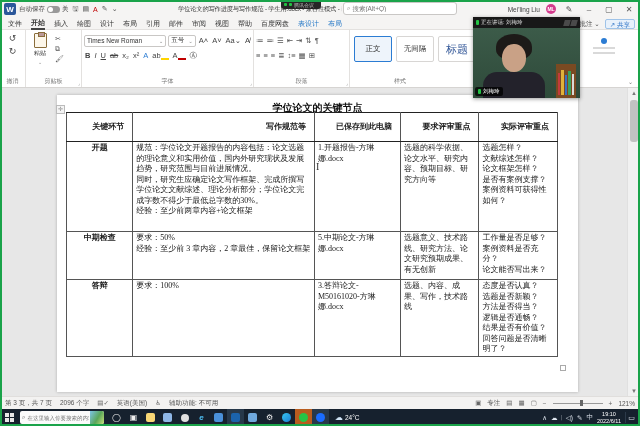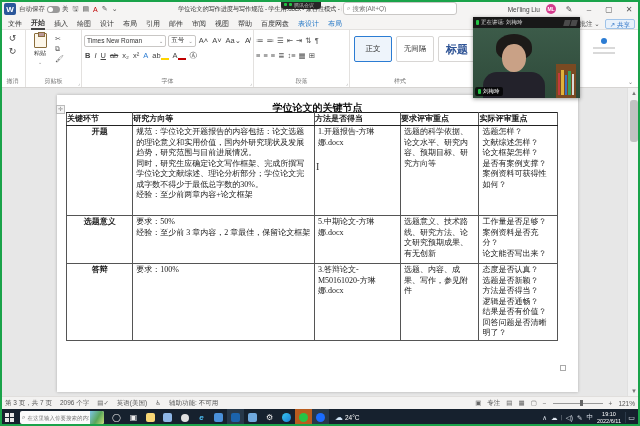--- a/index.html
+++ b/index.html
@@ -59,34 +59,34 @@
   .fbtn.b { font-weight:bold; } .fbtn.i { font-style:italic; } .fbtn.u { text-decoration:underline; } .fbtn.s { text-decoration:line-through; }
   .hl-bar { display:inline-block; width:8px; height:2px; background:#ffd400; vertical-align:bottom; }
   .fc-bar { display:inline-block; width:8px; height:2px; background:#c00000; vertical-align:bottom; }
   .g-par { width:96px; }
   .par-row { display:flex; align-items:center; gap:3px; height:15px; }
   .pbtn { font-size:7.5px; color:#555; }
   .g-styles { flex:1; }
   .style-row { display:flex; gap:4px; padding:3px 2px; }
   .style-box { width:38px; height:26px; border:1px solid #d8d6d4; border-radius:2px; background:#fff; display:flex; align-items:center; justify-content:center; font-size:7.5px; color:#333; }
   .style-box.sel { border:1.5px solid #2b7cd3; background:#eef4fb; }
-  .style-box.h1 { font-family:"Liberation Serif",serif; font-size:11px; color:#2f5496;font-weight:bold; }
+  .style-box.h1 { font-family:"Liberation Serif",serif; font-size:11px; color:#2f5496; }
   #ribbon-collapse { position:absolute; right:6px; bottom:2px; font-size:6px; color:#777; }
   .edit-stub { position:absolute; right:18px; top:8px; width:34px; display:flex; flex-direction:column; gap:3px; align-items:center; }
   .edit-stub .bdot { width:6px; height:6px; border-radius:50%; background:#2b7cd3; }
   .edit-stub .line { width:22px; height:2px; background:#d9d9d9; }
 
   
   #docarea { position:absolute; left:0; top:88px; width:640px; height:308px; background:#e7e7e7; }
   #page { position:absolute; left:57px; top:7px; width:521px; height:297px; background:#fff; box-shadow:0 0 3px rgba(0,0,0,.25); }
   #table-handle { position:absolute; left:-1px; top:10px; width:9px; height:9px; border:1px solid #bbb; background:#f4f4f4; font-size:6px; color:#888; line-height:7px; text-align:center; }
   #doc-table-title { position:absolute; top:6px; left:0; right:0; text-align:center; font-size:10px; font-weight:bold; color:#111; font-family:"Liberation Serif","DejaVu Serif",serif; }
   table.doc { position:absolute; left:9px; top:17px; width:492px; border-collapse:collapse; table-layout:fixed; font-size:8px; color:#1a1a1a; font-family:"Liberation Serif","DejaVu Serif",serif; }
   table.doc th, table.doc td { border:1px solid #555; padding:1px 3px; vertical-align:top; white-space:pre-line; line-height:1.32; overflow:hidden; }
-  table.doc th { text-align:left; font-weight:bold; border-top:1.5px solid #222; border-bottom:1.5px solid #222; height:13px; padding:0; line-height:12px; }
+  table.doc th { text-align:right; font-weight:bold; border-top:1.5px solid #222; border-bottom:1.5px solid #222; height:13px; padding:8px; line-height:12px; }
   td.stage { text-align:center; vertical-align:middle; font-weight:bold; }
   #cursor-ibeam { position:absolute; left:259px; top:66px; font-size:10px; color:#333; font-family:"Liberation Serif",serif; }
   #table-resize { position:absolute; left:503px; top:270px; width:6px; height:6px; border:1px solid #aaa; background:#fff; }
   #vscroll { position:absolute; right:1px; top:0; width:12px; height:308px; background:#f1f1f1; border-left:1px solid #e0e0e0; }
   #vscroll .arrow { width:12px; height:10px; font-size:6px; color:#777; text-align:center; line-height:10px; }
   #vscroll .thumb { position:absolute; left:2px; top:12px; width:8px; height:42px; background:#c2c2c2; border-radius:3px; }
   #vscroll .arrow.down { position:absolute; bottom:0; }
 
   
   #video-window { position:absolute; left:473px; top:17px; width:107px; height:81px; z-index:70; box-shadow:0 1px 4px rgba(0,0,0,.4); }
@@ -292,53 +292,53 @@
         <colgroup>
           <col style="width:13.5%">
             <col style="width:37%">
             <col style="width:17.5%">
             <col style="width:16%">
             <col style="width:16%">
         </colgroup>
         <tbody>
             <tr>
           <th>关键环节</th>
-          <th>研究方向等</th>
-          <th>方法是否得当</th>
+          <th>写作规范等</th>
+          <th>已保存到此电脑</th>
           <th>要求评审重点</th>
           <th>实际评审重点</th>
         </tr>
         <tr style="height:90px;">
           <td class="stage">开题</td>
           <td>规范：学位论文开题报告的内容包括：论文选题的理论意义和实用价值，国内外研究现状及发展趋势，研究范围与目前进展情况。
 同时，研究生应确定论文写作框架、完成所撰写学位论文文献综述、理论分析部分；学位论文完成字数不得少于最低总字数的30%。
 经验：至少前两章内容+论文框架</td>
           <td>1.开题报告-方琳娜.docx</td>
           <td>选题的科学依据、论文水平、研究内容、预期目标、研究方向等</td>
           <td>选题怎样？
 文献综述怎样？
 论文框架怎样？
 是否有案例支撑？
 案例资料可获得性如何？</td>
         </tr>
         <tr style="height:48px;">
-          <td class="stage">选题意义</td>
+          <td class="stage">中期检查</td>
           <td>要求：50%
 经验：至少前 3 章内容，2 章最佳，保留论文框架</td>
           <td>5.中期论文-方琳娜.docx</td>
           <td>选题意义、技术路线、研究方法、论文研究预期成果、有无创新</td>
           <td>工作量是否足够？
 案例资料是否充分？
 论文能否写出来？</td>
         </tr>
         <tr style="height:56px;">
           <td class="stage">答辩</td>
           <td>要求：100%</td>
           <td>3.答辩论文-M50161020-方琳娜.docx</td>
-          <td>选题、内容、成果、写作，参见附件</td>
+          <td>选题、内容、成果、写作，技术路线</td>
           <td>态度是否认真？
 选题是否新颖？
 方法是否得当？
 逻辑是否通畅？
 结果是否有价值？
 回答问题是否清晰明了？</td>
         </tr>
       </tbody>
         </table>
       <span id="cursor-ibeam">I</span>

